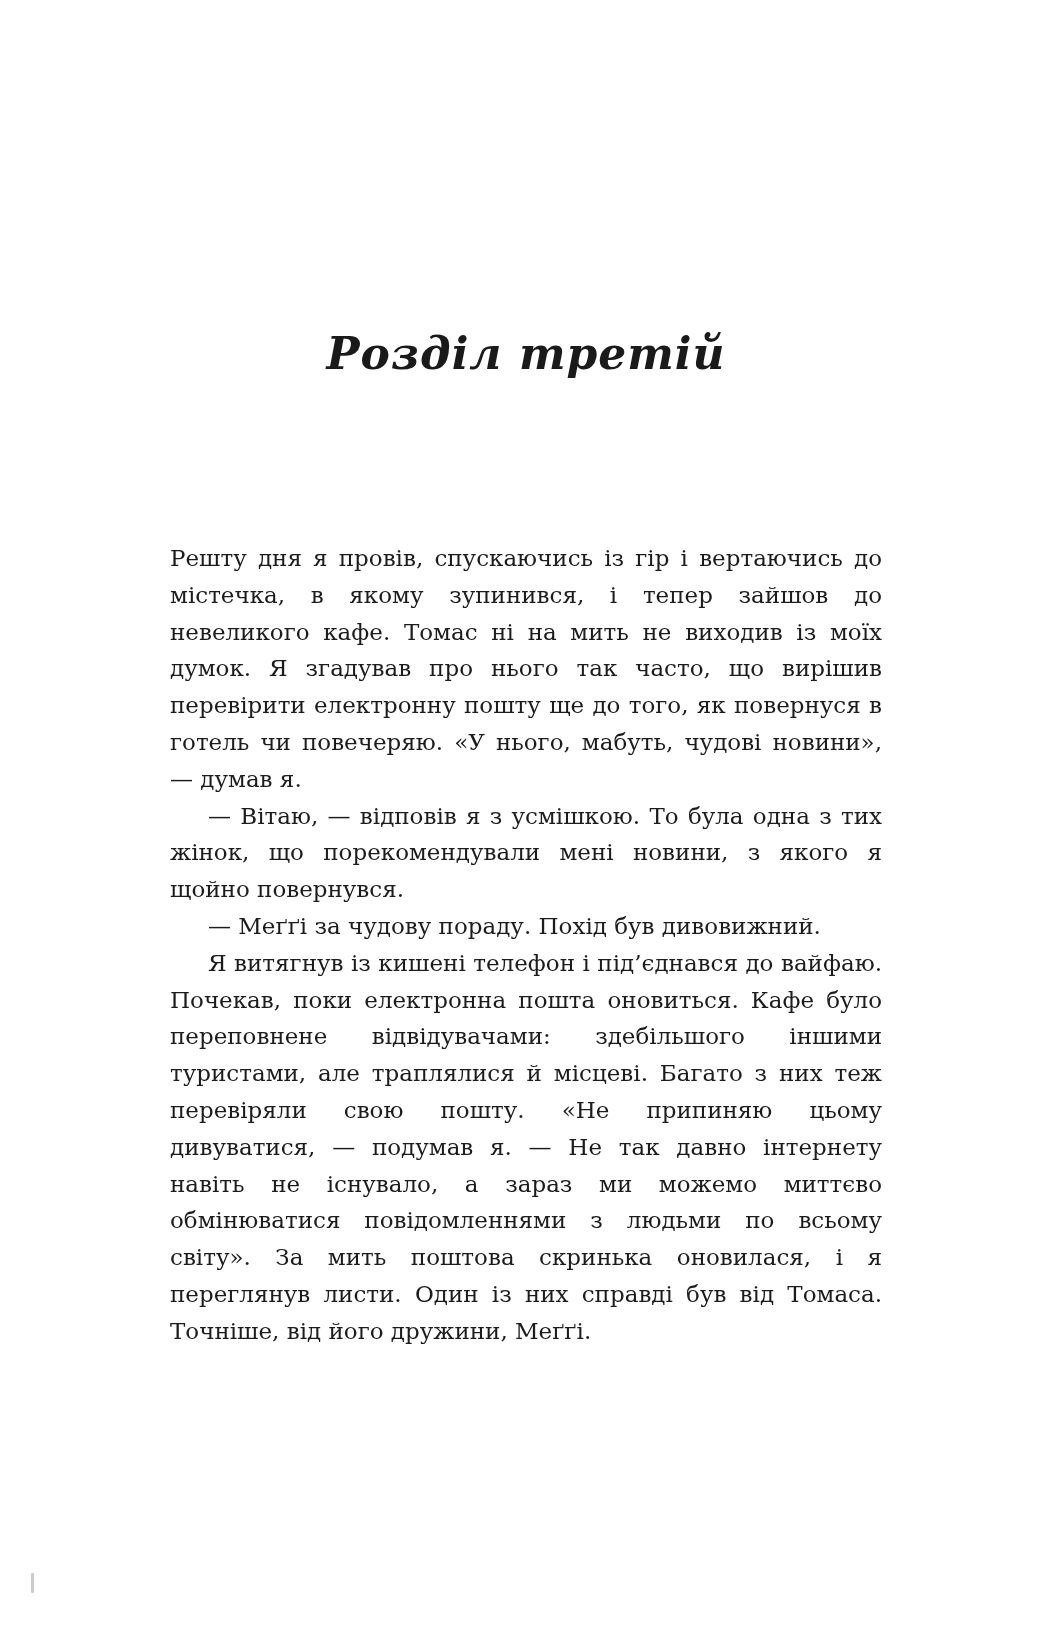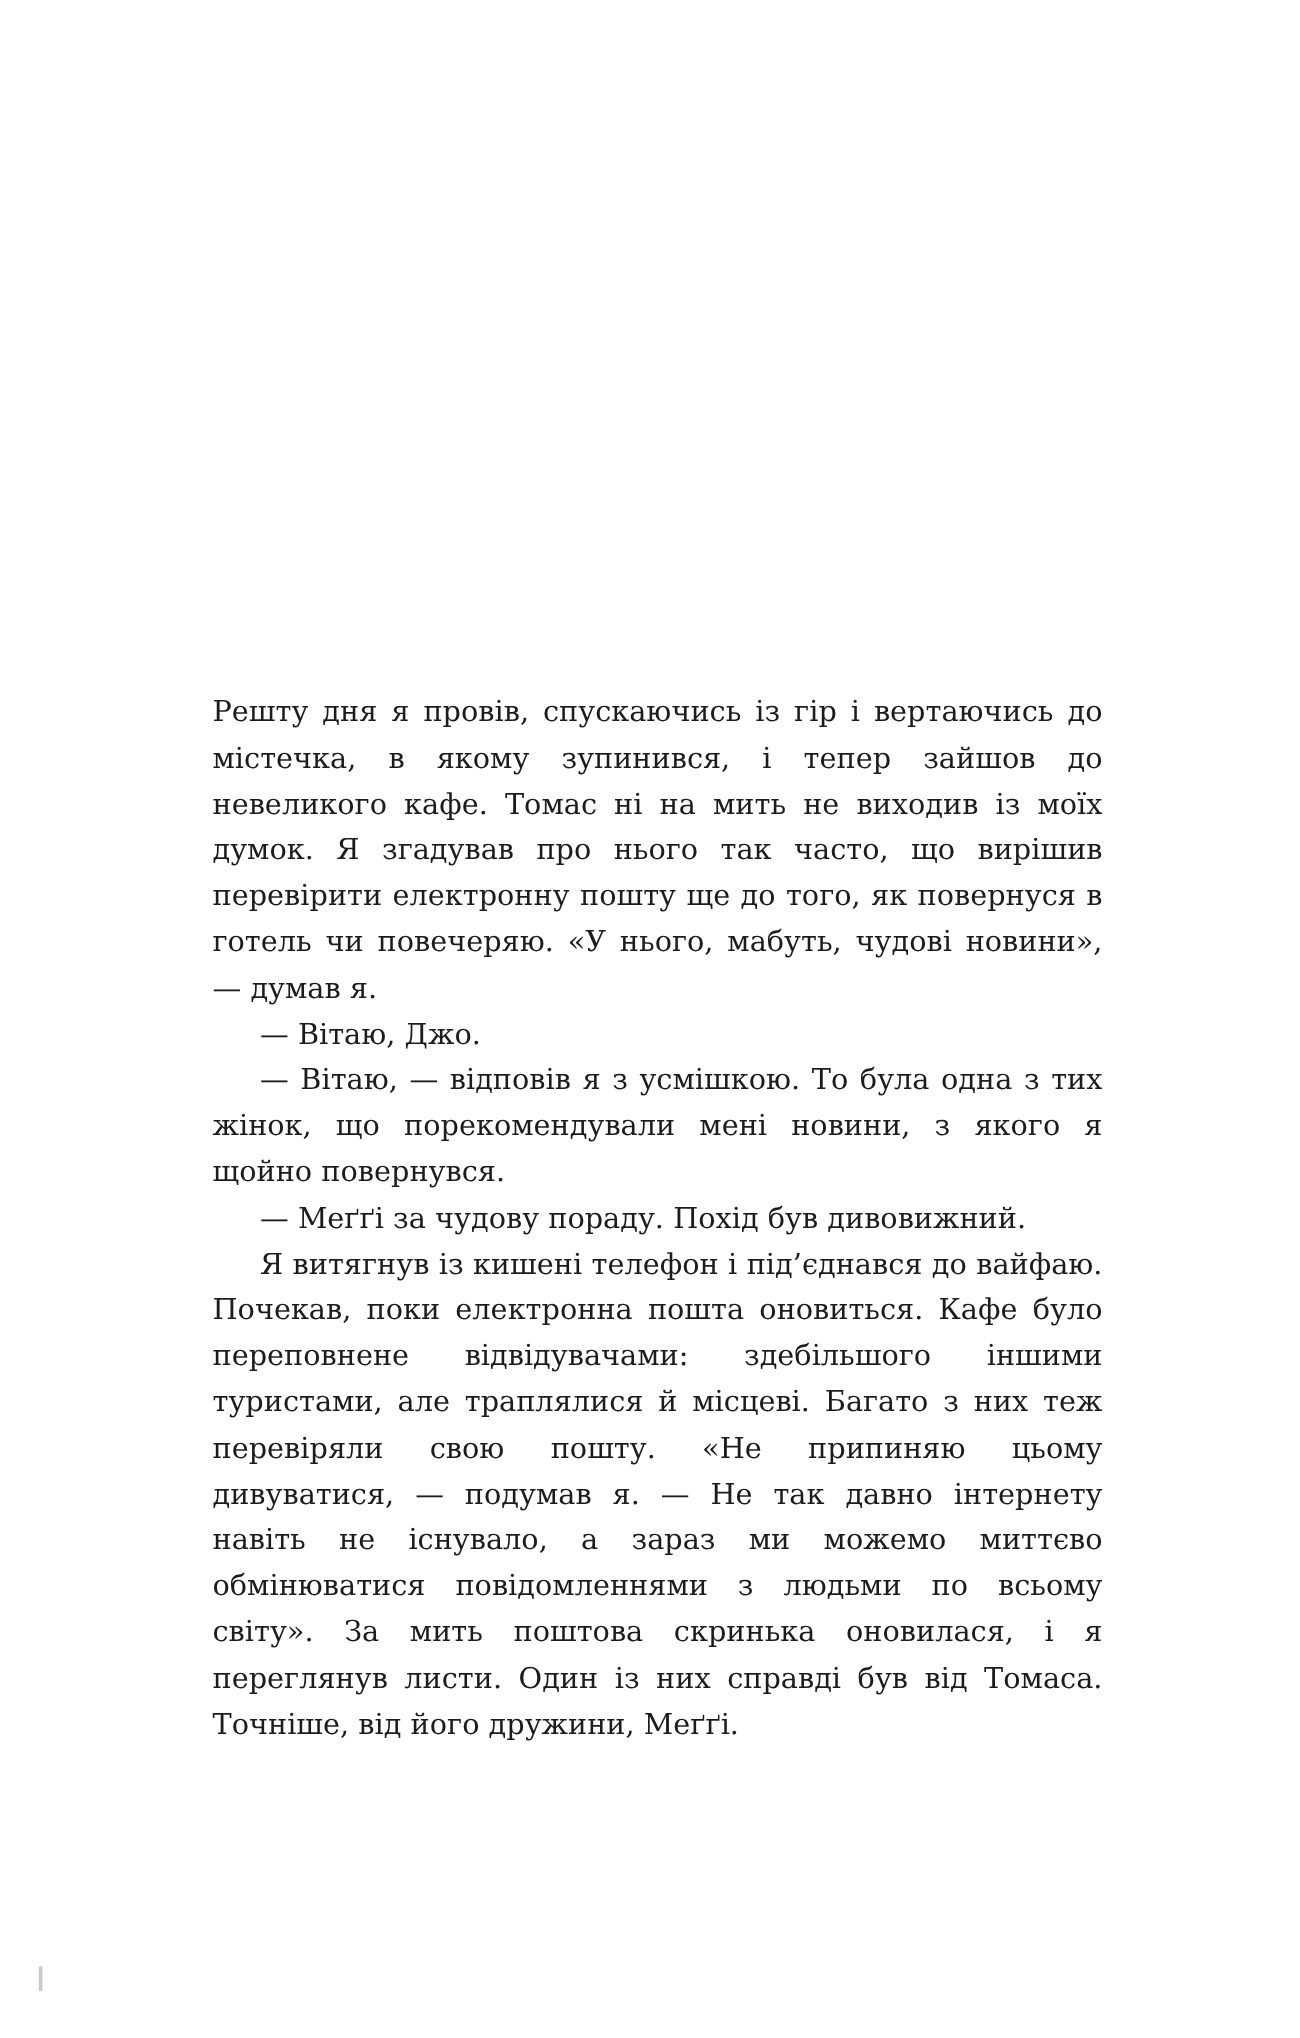--- a/index.html
+++ b/index.html
@@ -25,21 +25,21 @@
     text-align: center;
     font-family: "DejaVu Serif", serif;
     font-style: italic;
     font-weight: 700;
     font-size: 44px;
     letter-spacing: 1px;
     color: #1a1a1a;
   }
   .body-text {
     position: absolute;
-    top: 552px;
+    top: 540px;
     left: 170px;
     width: 712px;
     font-size: 23px;
     line-height: 36.8px;
     text-align: justify;
     color: #1c1c1c;
   }
   .body-text p {
     margin: 0;
     padding: 0;
@@ -54,23 +54,23 @@
     width: 3px;
     height: 20px;
     background: #cccccc;
     border-radius: 1px;
   }
 </style>
 </head>
 <body>
 
 <div class="book-page">
+  <h1 class="chapter-title">Розділ третій</h1>
 
   <div class="body-text" id="paragraphs">
       <p>Решту дня я провів, спускаючись із гір і вертаючись до містечка, в якому зупинився, і тепер зайшов до невеликого кафе. Томас ні на мить не виходив із моїх думок. Я згадував про нього так часто, що вирішив перевірити електронну пошту ще до того, як повернуся в готель чи повечеряю. «У нього, мабуть, чудові новини», — думав я.</p>
-      <p class="indent">— Вітаю, Джо.</p>
       <p class="indent">— Вітаю, — відповів я з усмішкою. То була одна з тих жінок, що порекомендували мені новини, з якого я щойно повернувся.</p>
       <p class="indent">— Меґґі за чудову пораду. Похід був дивовижний.</p>
       <p class="indent">Я витягнув із кишені телефон і під’єднався до вайфаю. Почекав, поки електронна пошта оновиться. Кафе було переповнене відвідувачами: здебільшого іншими туристами, але траплялися й місцеві. Багато з них теж перевіряли свою пошту. «Не припиняю цьому дивуватися, — подумав я. — Не так давно інтернету навіть не існувало, а зараз ми можемо миттєво обмінюватися повідомленнями з людьми по всьому світу». За мить поштова скринька оновилася, і я переглянув листи. Один із них справді був від Томаса. Точніше, від його дружини, Меґґі.</p>
     </div>
 
   <div class="edge-mark"></div>
 </div>
 
 </body></html>

